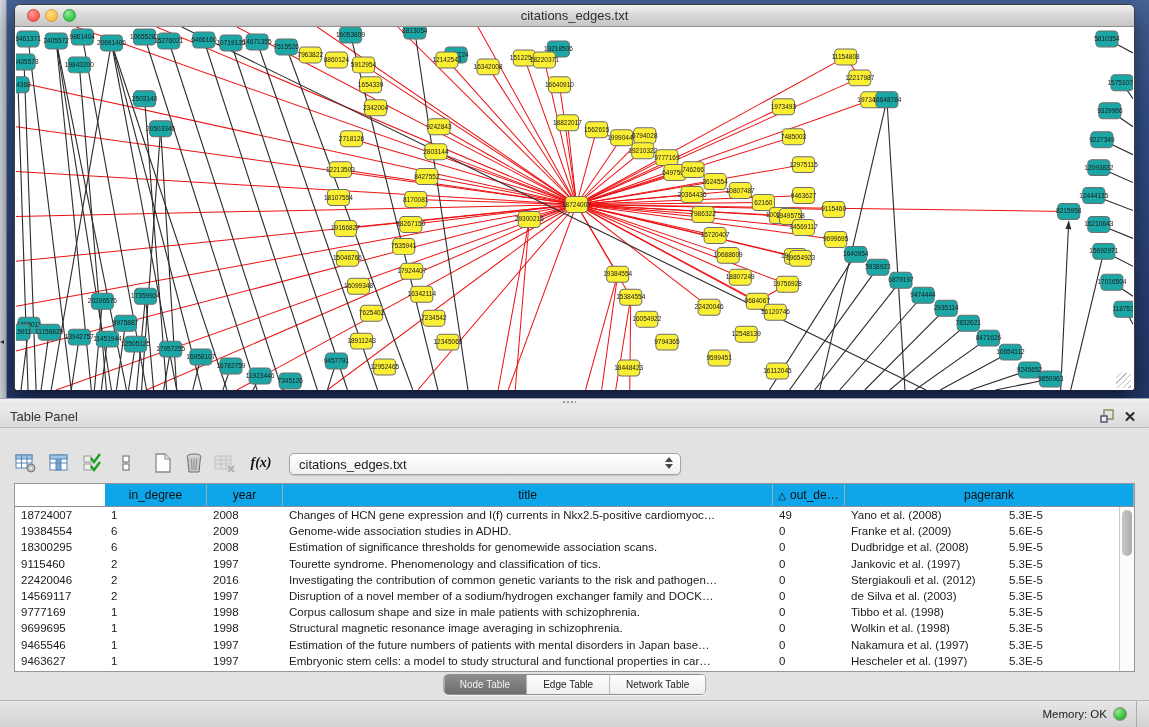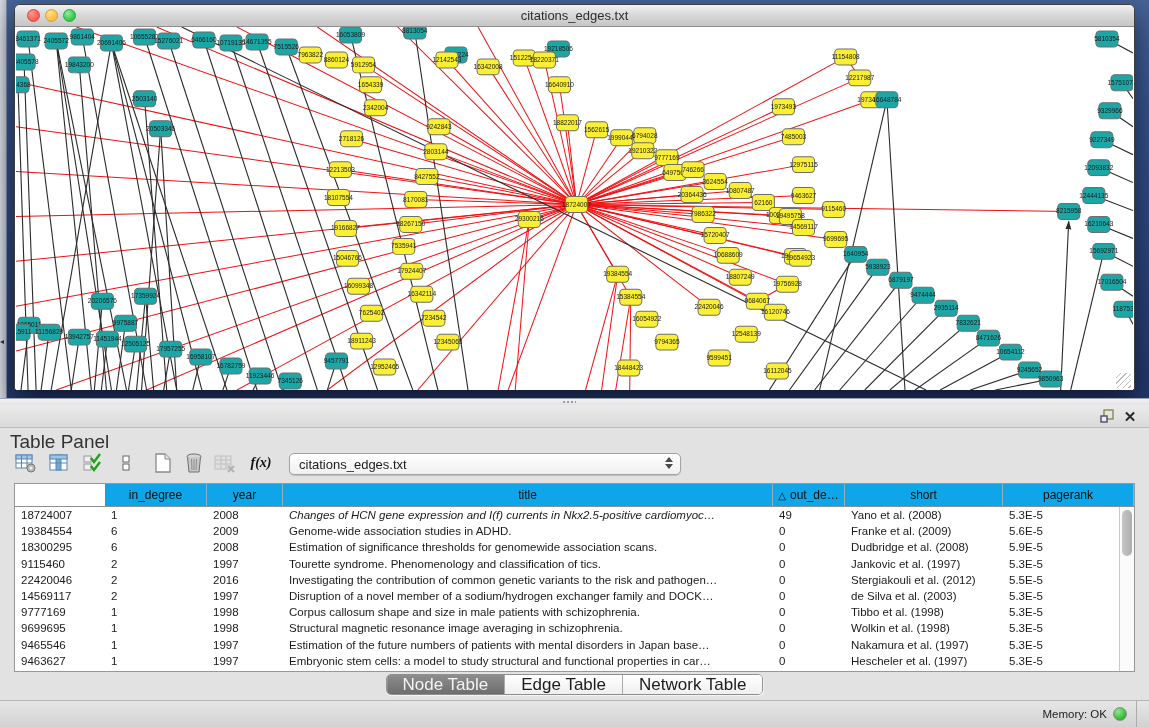--- a/index.html
+++ b/index.html
@@ -36,21 +36,21 @@
   
   .splitter { position:absolute; left:0; top:398px; width:1149px; height:7px;
     background:linear-gradient(180deg,#F4F4F4,#E2E2E2); border-top:1px solid #9AA4B6; }
   .splitter .handle { position:absolute; left:562px; top:1px; width:14px; height:4px;
     background:radial-gradient(circle, #9C9C9C 1px, transparent 1.4px); background-size:4px 4px; }
 
   
   .panel { position:absolute; left:0; top:405px; width:1149px; height:295px; background:#E2E2E2; }
   .panel-titlebar { position:relative; height:23px;
     background:linear-gradient(180deg,#EBEBEB,#DADADA); border-bottom:1px solid #BDBDBD; }
-  .panel-title { position:absolute; left:10px; top:4px; font-size:19px; color:#333;margin-top:22px; }
+  .panel-title { position:absolute; left:10px; top:4px; font-size:13px; color:#333; }
   .panel-btn { position:absolute; top:3px; width:18px; height:17px; cursor:default; }
   .panel-btn.float { right:32px; }
   .panel-btn.close { right:10px; font-size:15px; font-weight:bold; color:#2B2B2B; text-align:center; line-height:17px; }
 
   .toolbar { position:absolute; left:14px; top:44px; height:26px; display:flex; align-items:flex-end; }
   .tb-icon { width:24px; height:24px; display:flex; align-items:center; justify-content:center; }
   .tb-icon svg { display:block; }
   .fx { font-family:"Liberation Serif", serif; font-style:italic; font-weight:bold; font-size:14px; color:#111; }
 
   .combo { position:relative; margin-left:16px; width:392px; height:22px; border:1px solid #A3A3A3;
@@ -72,21 +72,21 @@
   .tbody { position:relative; }
   .tr { display:flex; height:16.2px; }
   .td { font-size:11.5px; color:#1A1A1A; padding-left:6px; white-space:nowrap; overflow:hidden; display:flex; align-items:center; }
   .vscroll { position:absolute; right:0; top:23px; bottom:0; width:15px; background:#FBFBFB; border-left:1px solid #C9C9C9; }
   .vthumb { position:absolute; left:2px; right:2px; top:3px; height:46px; border-radius:6px;
     background:linear-gradient(90deg,#C7C7C7,#ADADAD); }
 
   .tabs { position:absolute; left:50%; top:269px; transform:translateX(-50%);
     display:flex; height:21px; border:1px solid #8F8F8F; border-radius:5px; overflow:hidden;
     background:#FFF; box-shadow:0 1px 1px rgba(255,255,255,.7); }
-  .tab { padding:0 16px; font-size:17px; color:#1C1C1C; display:flex; align-items:center;
+  .tab { padding:0 16px; font-size:10px; color:#1C1C1C; display:flex; align-items:center;
     background:linear-gradient(180deg,#FFFFFF,#EFEFEF); border-right:1px solid #A5A5A5; }
   .tab:last-child { border-right:none; }
   .tab.sel { background:linear-gradient(180deg,#8D8D8D,#6E6E6E); color:#F3F3F3; }
 
   
   .statusbar { position:absolute; left:0; top:700px; width:1149px; height:27px;
     background:linear-gradient(180deg,#E6E6E6,#D2D2D2); border-top:1px solid #B5B5B5; }
   .mem { position:absolute; right:42px; top:7px; font-size:11.5px; color:#222; }
   .memdot { position:absolute; right:22px; top:6px; width:14px; height:14px; border-radius:50%;
     border:1px solid #8D8D8D; background:radial-gradient(circle at 35% 30%, #8FE88F, #2DB82D 70%); }
@@ -889,33 +889,30 @@
           <div class="th" style="width: 76px;">
             <span>year</span>
           </div>
           <div class="th" style="width: 490px;">
             <span>title</span>
           </div>
           <div class="th" style="width: 72px;">
             <span class="sort">△</span>
             <span>out_de…</span>
           </div>
-          <div class="th" style="width: 158px;">
-            <span>short</span>
-          </div>
           <div class="th" style="flex: 1 1 0%;">
             <span>pagerank</span>
           </div>
         </div>
       <div class="tbody" id="tbody">
           <div class="tr">
             <div class="td" style="width: 90px;">18724007</div>
             <div class="td" style="width: 102px;">1</div>
             <div class="td" style="width: 76px;">2008</div>
-            <div class="td" style="width: 490px; font-style: italic;">Changes of HCN gene expression and I(f) currents in Nkx2.5-positive cardiomyoc…</div>
+            <div class="td" style="width: 490px;">Changes of HCN gene expression and I(f) currents in Nkx2.5-positive cardiomyoc…</div>
             <div class="td" style="width: 72px;">49</div>
             <div class="td" style="width: 158px;">Yano et al. (2008)</div>
             <div class="td" style="flex: 1 1 0%;">5.3E-5</div>
           </div>
           <div class="tr">
             <div class="td" style="width: 90px;">19384554</div>
             <div class="td" style="width: 102px;">6</div>
             <div class="td" style="width: 76px;">2009</div>
             <div class="td" style="width: 490px;">Genome-wide association studies in ADHD.</div>
             <div class="td" style="width: 72px;">0</div>

